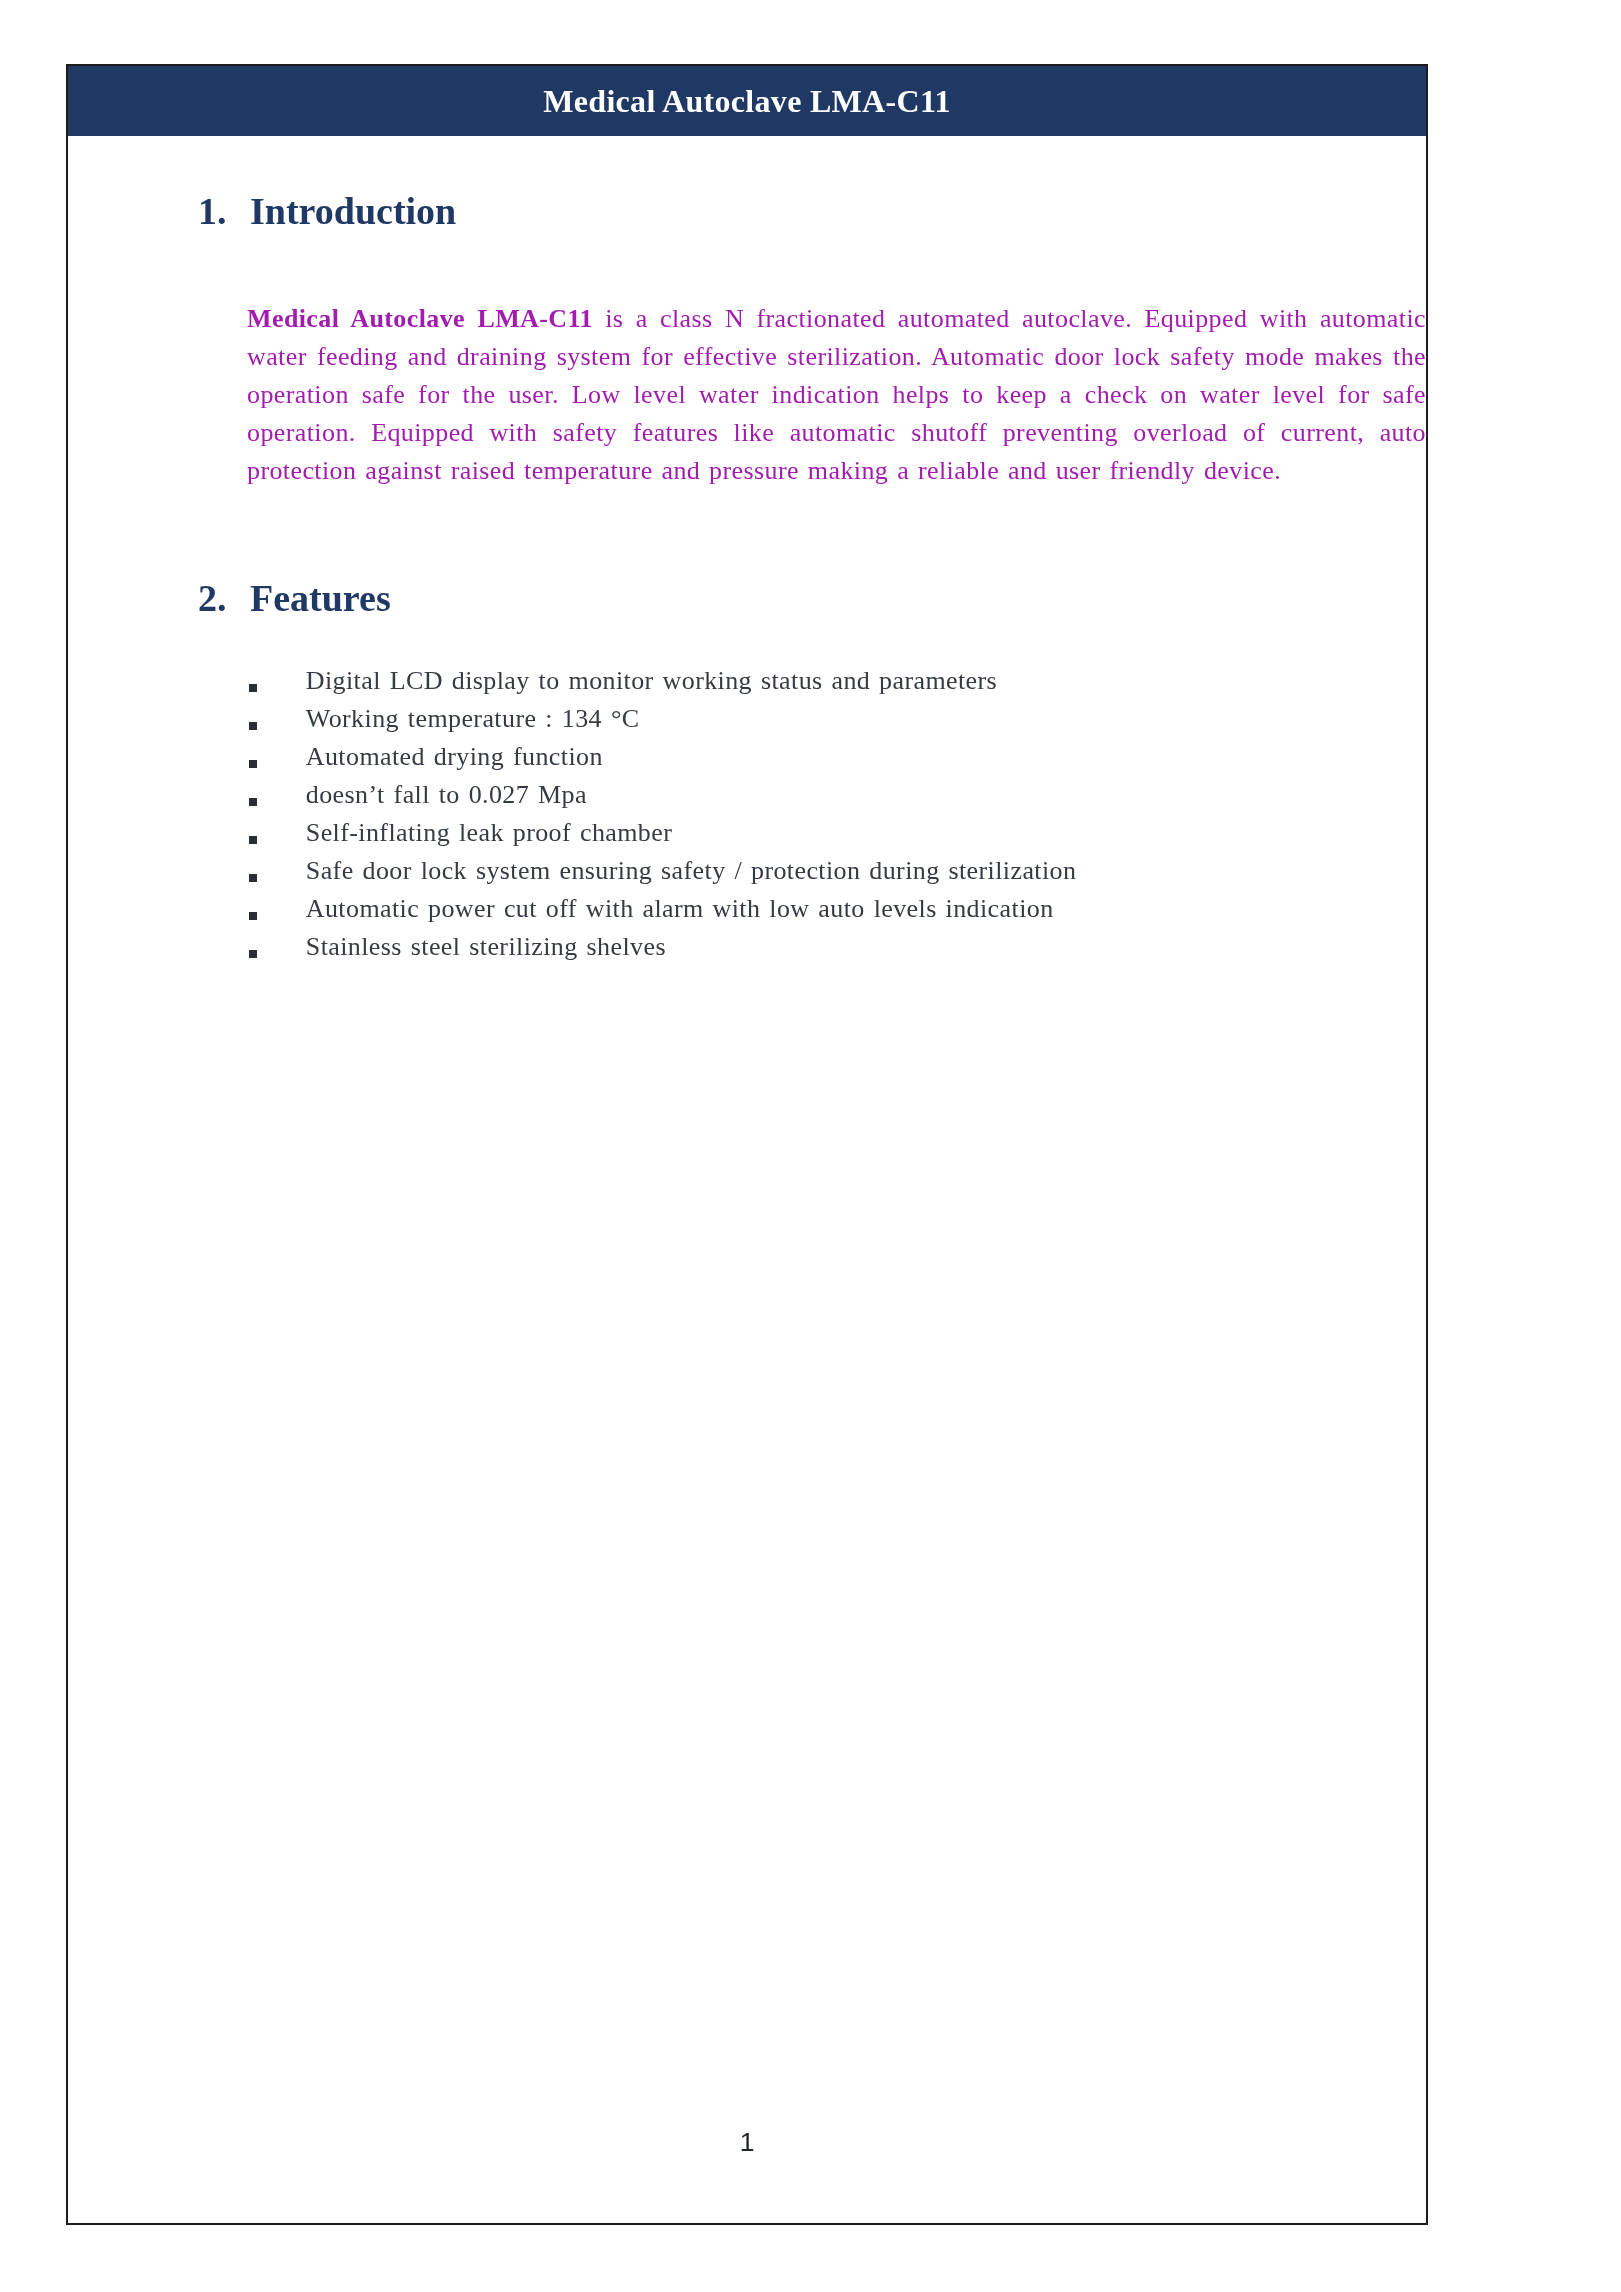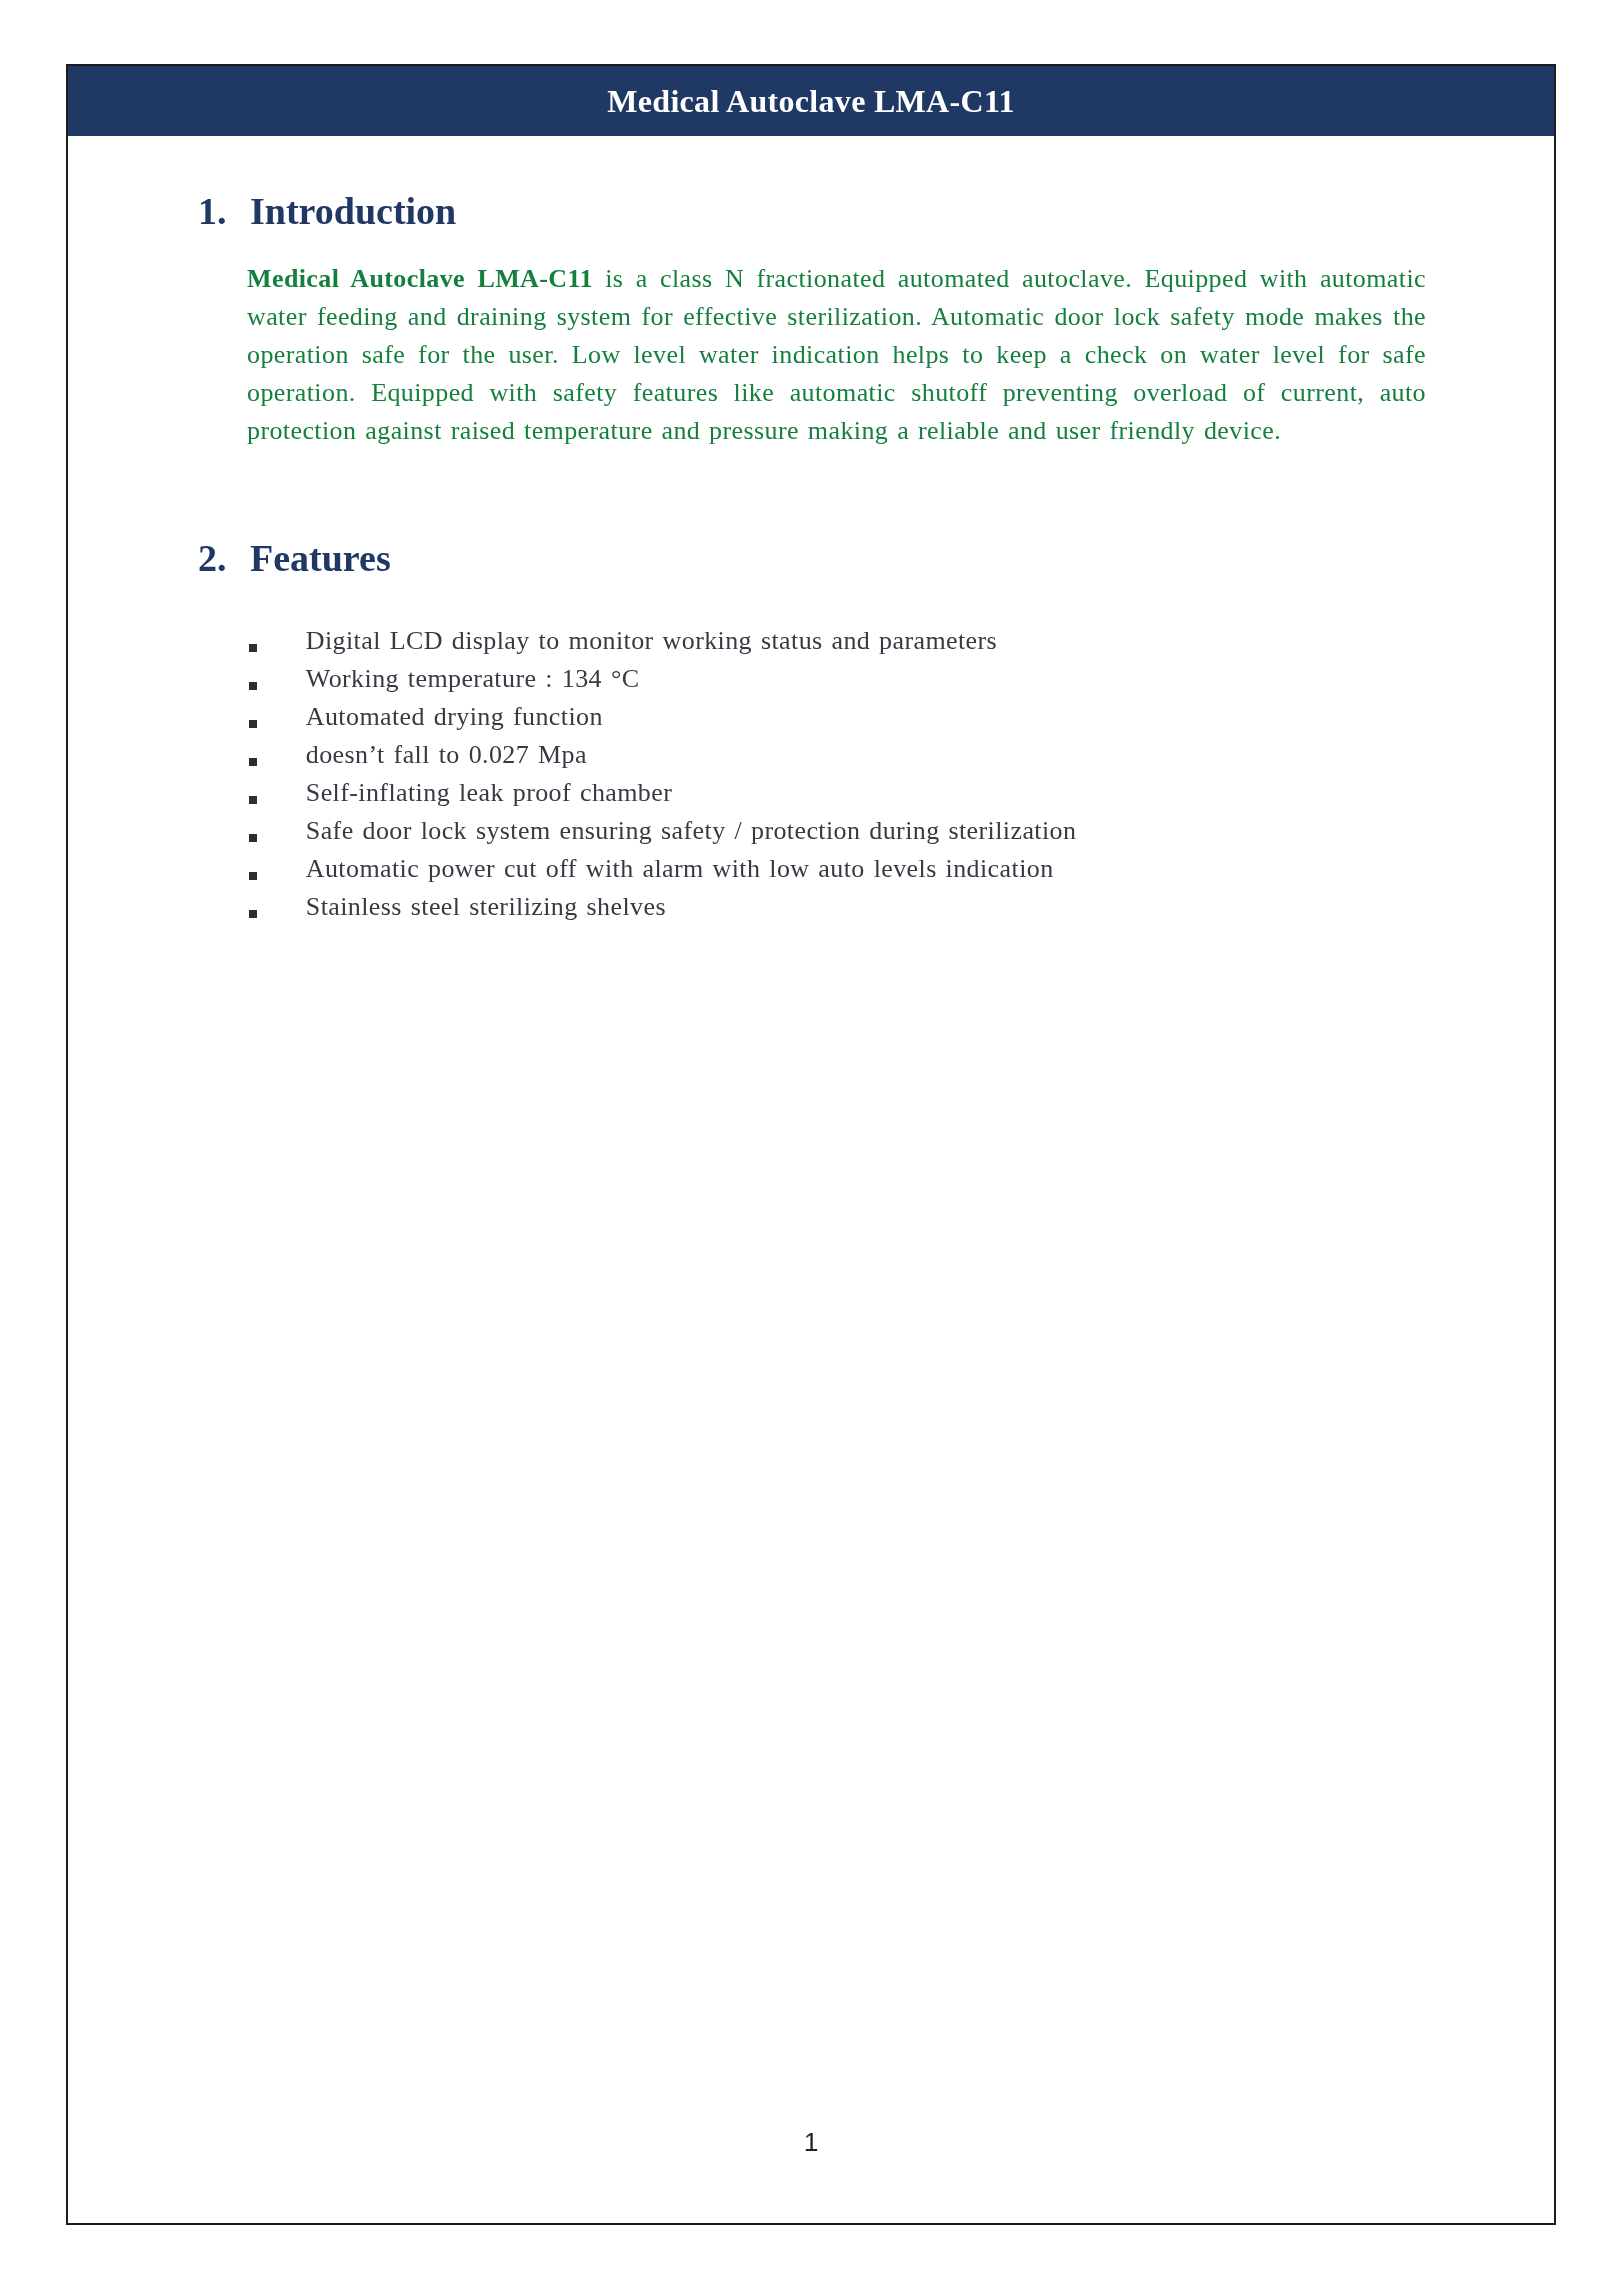--- a/index.html
+++ b/index.html
@@ -5,21 +5,21 @@
   * { margin:0; padding:0; box-sizing:border-box; }
   html,body { background:#ffffff; }
   body {
     width:1621px; height:2293px;
     position:relative;
     font-family:"Liberation Serif", serif;
   }
   .sheet {
     position:absolute;
     left:66px; top:64px;
-    width:1490px; height:2161px;
+    width:1362px; height:2161px;
     border:2px solid #1c1c1c;
     background:#ffffff;
   }
   .title-bar {
     height:70px;
     background:#1f3864;
     display:flex;
     align-items:center;
     justify-content:center;
   }
@@ -40,28 +40,28 @@
     font-size:38px;
     line-height:37px;
   }
   .section-heading .h-num {
     width:52px;
     flex:none;
   }
   .section-intro .section-heading { margin-top:57px; }
   .section-features .section-heading { margin-top:90px; }
   .intro-paragraph {
-    margin-top:30px;
+    margin-top:70px;
     margin-left:49px;
     width:1179px;
     font-size:26px;
     line-height:38px;
     letter-spacing:0.4px;
     word-spacing:2px;
-    color:#15803d;
+    color:#a21caf;
     text-align:justify;
   }
   .intro-paragraph .lead-bold { font-weight:bold; }
   .features-list {
     margin-top:45px;
     list-style:none;
   }
   .features-list li {
     display:flex;
     align-items:center;

